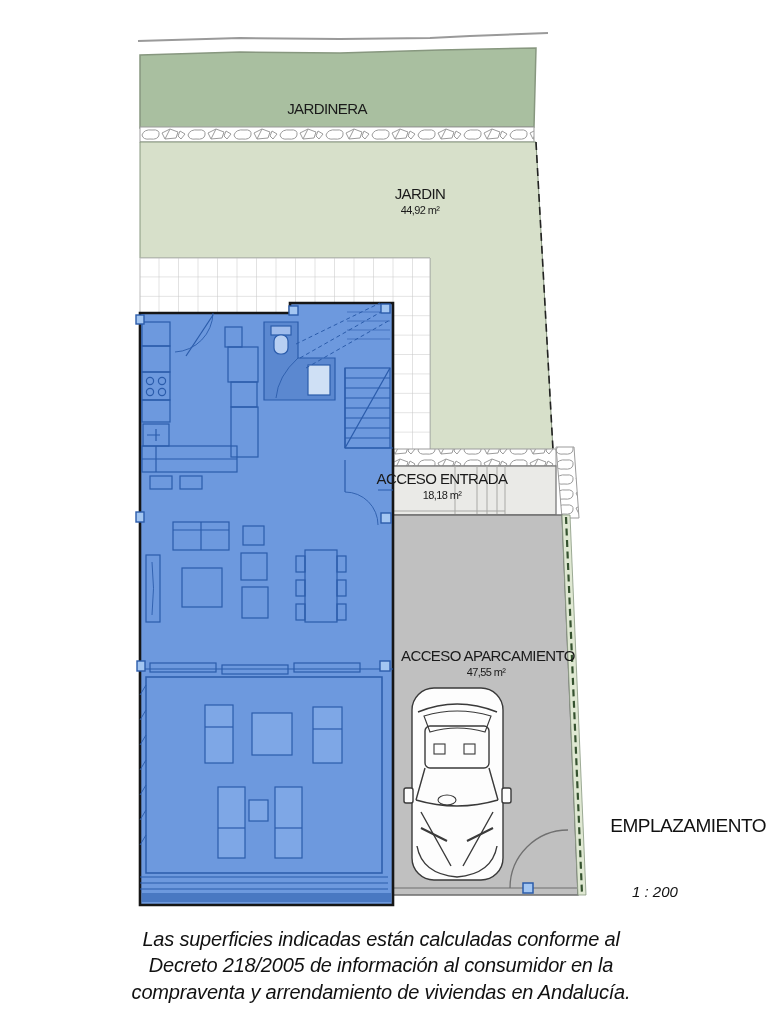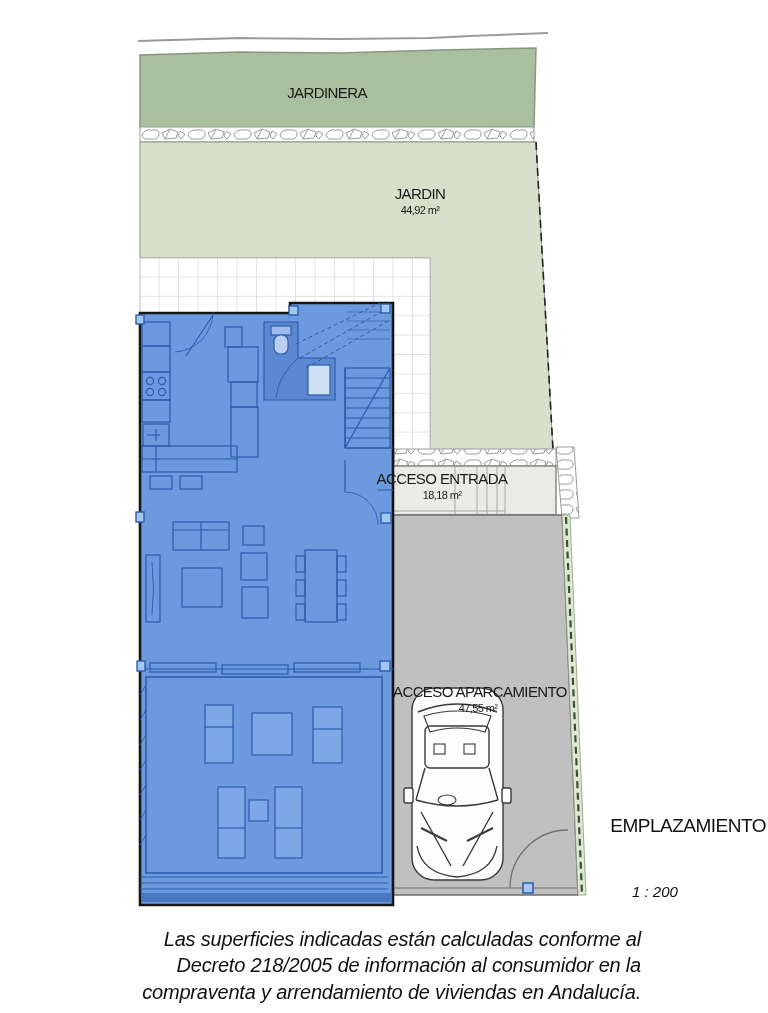--- a/index.html
+++ b/index.html
@@ -6,21 +6,21 @@
   .page{position:relative;width:768px;height:1013px;background:#fff;overflow:hidden;
         font-family:"Liberation Sans",sans-serif;color:#1a1a1a;}
   svg{position:absolute;left:0;top:0;}
   .lbl{position:absolute;text-align:center;letter-spacing:-0.6px;line-height:17px;
        font-size:15px;color:#1a1a1a;white-space:nowrap;}
   .lbl .sub{font-size:11px;}
   .plan-title{position:absolute;left:560px;top:815px;width:206px;text-align:right;
        font-size:19px;letter-spacing:-0.5px;color:#111;}
   .plan-scale{position:absolute;left:632px;top:852px;font-size:15px;font-style:italic;color:#111;margin-top:31px;}
   .legal{position:absolute;left:121px;top:926px;width:520px;font-size:20px;font-style:italic;
-       line-height:26.3px;color:#111;text-align:right;letter-spacing:-0.2px;}
+       line-height:26.3px;color:#111;text-align:center;letter-spacing:-0.2px;}
 </style>
 </head>
 <body>
 
 <div class="page">
 
 <svg width="768" height="1013" viewBox="0 0 768 1013">
   <defs>
     <pattern id="tiles" patternUnits="userSpaceOnUse" x="140" y="258" width="19.5" height="19.4">
       <rect width="19.5" height="19.4" fill="#ffffff"></rect>
@@ -211,33 +211,33 @@
       <rect x="381" y="304" width="9" height="9"></rect>
       <rect x="136" y="315" width="8" height="9"></rect>
       <rect x="136" y="512" width="8" height="10"></rect>
       <rect x="381" y="513" width="10" height="10"></rect>
       <rect x="137" y="661" width="8" height="10"></rect>
       <rect x="380" y="661" width="10" height="10"></rect>
     </g>
   </g>
 </svg>
 
-<div class="lbl" style="left:130px;top:84px;width:394px;">JARDINERA</div>
+<div class="lbl" style="left:130px;top:100px;width:394px;">JARDINERA</div>
 
 <div class="lbl" style="left:340px;top:185px;width:160px;">
   <div>JARDIN</div>
   <div class="sub">44,92 m²</div>
 </div>
 
 <div class="lbl" style="left:372px;top:470px;width:140px;">
   <div>ACCESO ENTRADA</div>
   <div class="sub">18,18 m²</div>
 </div>
 
-<div class="lbl" style="left:393px;top:683px;width:170px;">
+<div class="lbl" style="left:393px;top:647px;width:170px;padding-left:8px;">
   <div>ACCESO APARCAMIENTO</div>
   <div class="sub">47,55 m²</div>
 </div>
 
 <div class="plan-title">EMPLAZAMIENTO</div>
 <div class="plan-scale">1 : 200</div>
 
 <div class="legal">
   <div>Las superficies indicadas están calculadas conforme al</div>
   <div>Decreto 218/2005 de información al consumidor en la</div>

